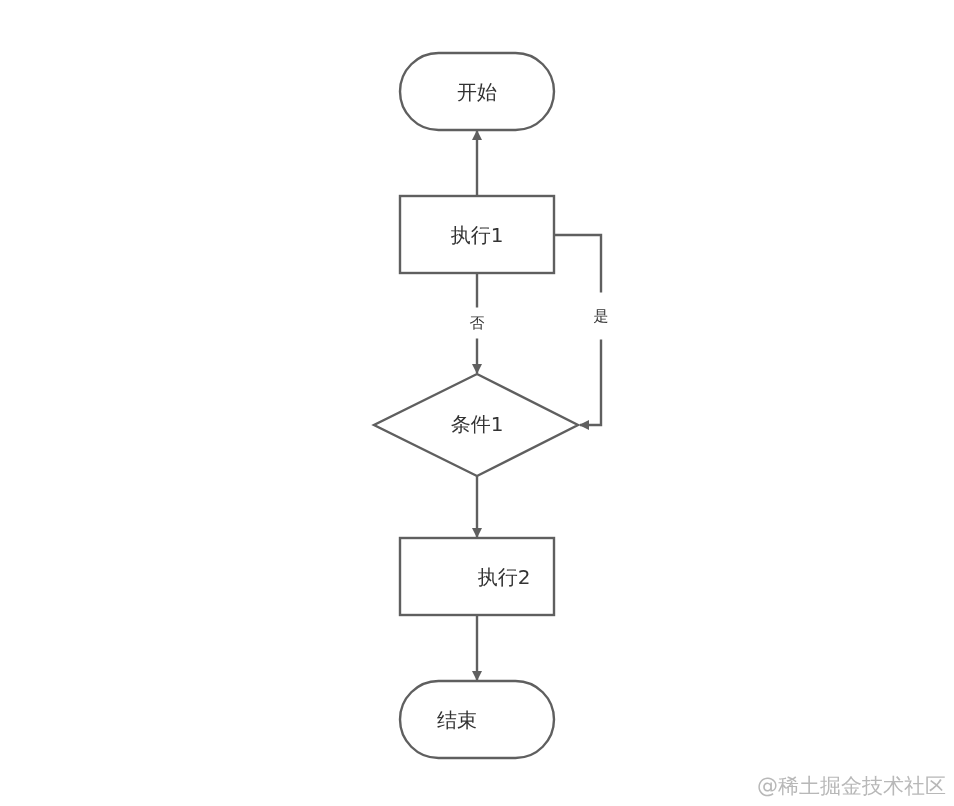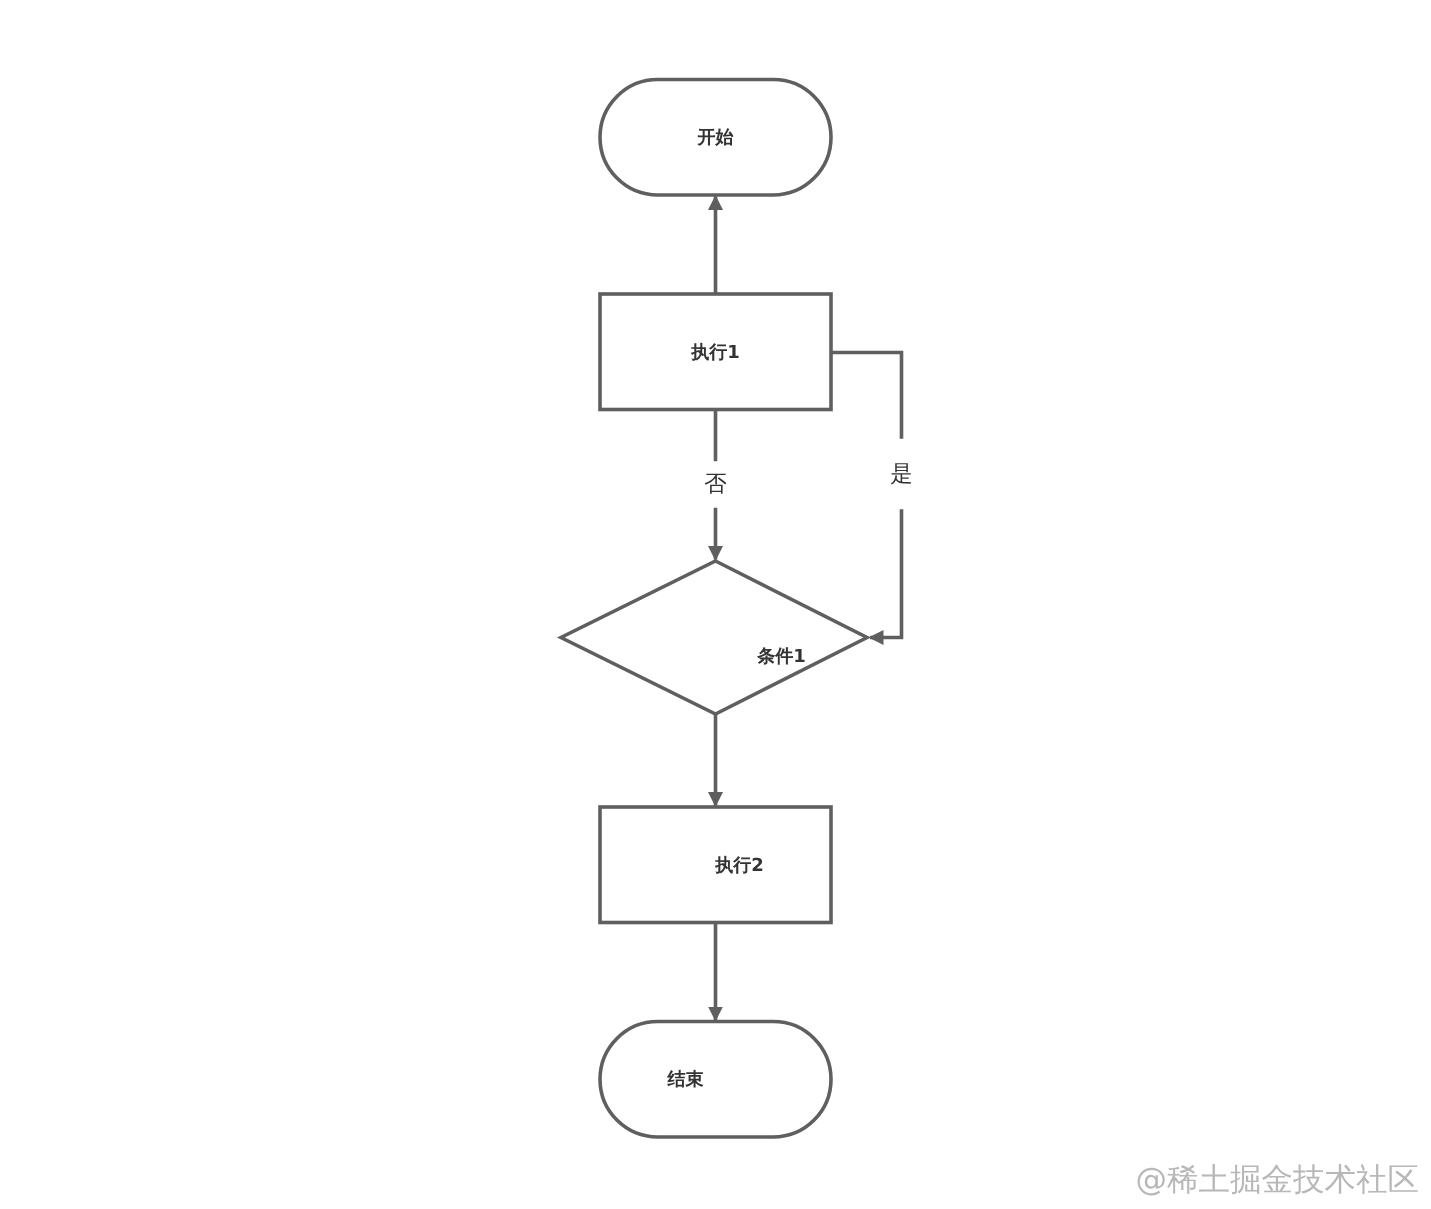--- a/index.html
+++ b/index.html
@@ -1,20 +1,20 @@
 <!DOCTYPE html>
 <html><head>
 <meta charset="utf-8">
 <style>
   html, body { margin: 0; padding: 0; background: #ffffff; }
   body { width: 954px; height: 806px; position: relative; overflow: hidden;
          font-family: "DejaVu Sans", "Liberation Sans", sans-serif; }
   svg { position: absolute; left: 0; top: 0; }
-  .node-label { position: absolute; font-size: 12px; color: #333333;
-                transform: translate(-50%, -50%); white-space: nowrap; font-weight: bold; }
+  .node-label { position: absolute; font-size: 20px; color: #333333;
+                transform: translate(-50%, -50%); white-space: nowrap; }
   .edge-label { position: absolute; font-size: 15px; color: #333333;
                 background: #ffffff; padding: 2px 0;
                 transform: translate(-50%, -50%); white-space: nowrap; }
   .watermark { position: absolute; right: 8px; bottom: 6px; font-size: 21px;
                color: #b8b8b8; }
 </style>
 </head>
 <body>
 
 <svg width="954" height="806" viewBox="0 0 954 806">
@@ -42,20 +42,20 @@
     <polyline points="554,235 601,235 601,425 580,425" marker-end="url(#arrow)"></polyline>
 
     <line x1="477" y1="476" x2="477" y2="537" marker-end="url(#arrow)"></line>
 
     <line x1="477" y1="615" x2="477" y2="680" marker-end="url(#arrow)"></line>
   </g>
 </svg>
 
 <div class="node-label" style="left:477px; top:92px;">开始</div>
 <div class="node-label" style="left:477px; top:235px;text-align:center;">执行1</div>
-<div class="node-label" style="left:477px; top:438px;margin-left:44px;">条件1</div>
-<div class="node-label" style="left:493px; top:577px;text-align:right;">执行2</div>
+<div class="node-label" style="left:477px; top:424px;">条件1</div>
+<div class="node-label" style="left:504px; top:577px;text-align:right;">执行2</div>
 <div class="node-label" style="left:457px; top:720px;">结束</div>
 
 <div class="edge-label" style="left:477px; top:323px; padding:6px 0;">否</div>
 <div class="edge-label" style="left:601px; top:316px; padding:14px 0;">是</div>
 
 <div class="watermark">@稀土掘金技术社区</div>
 
 </body></html>

